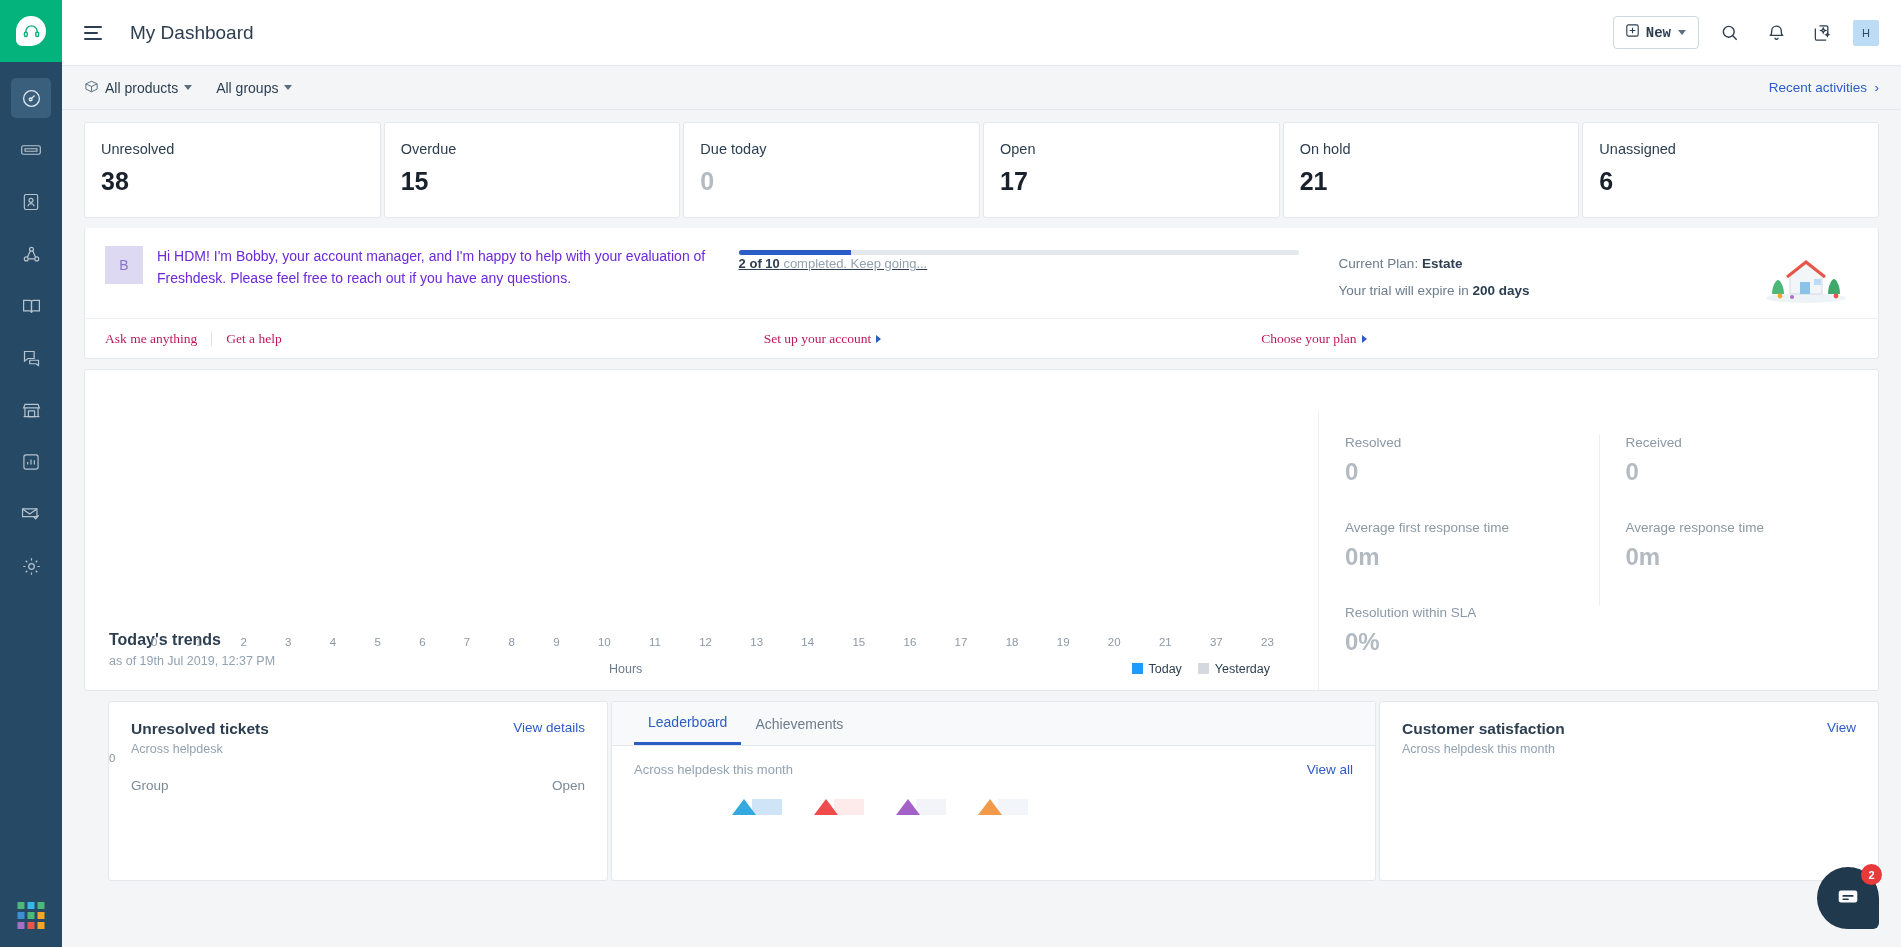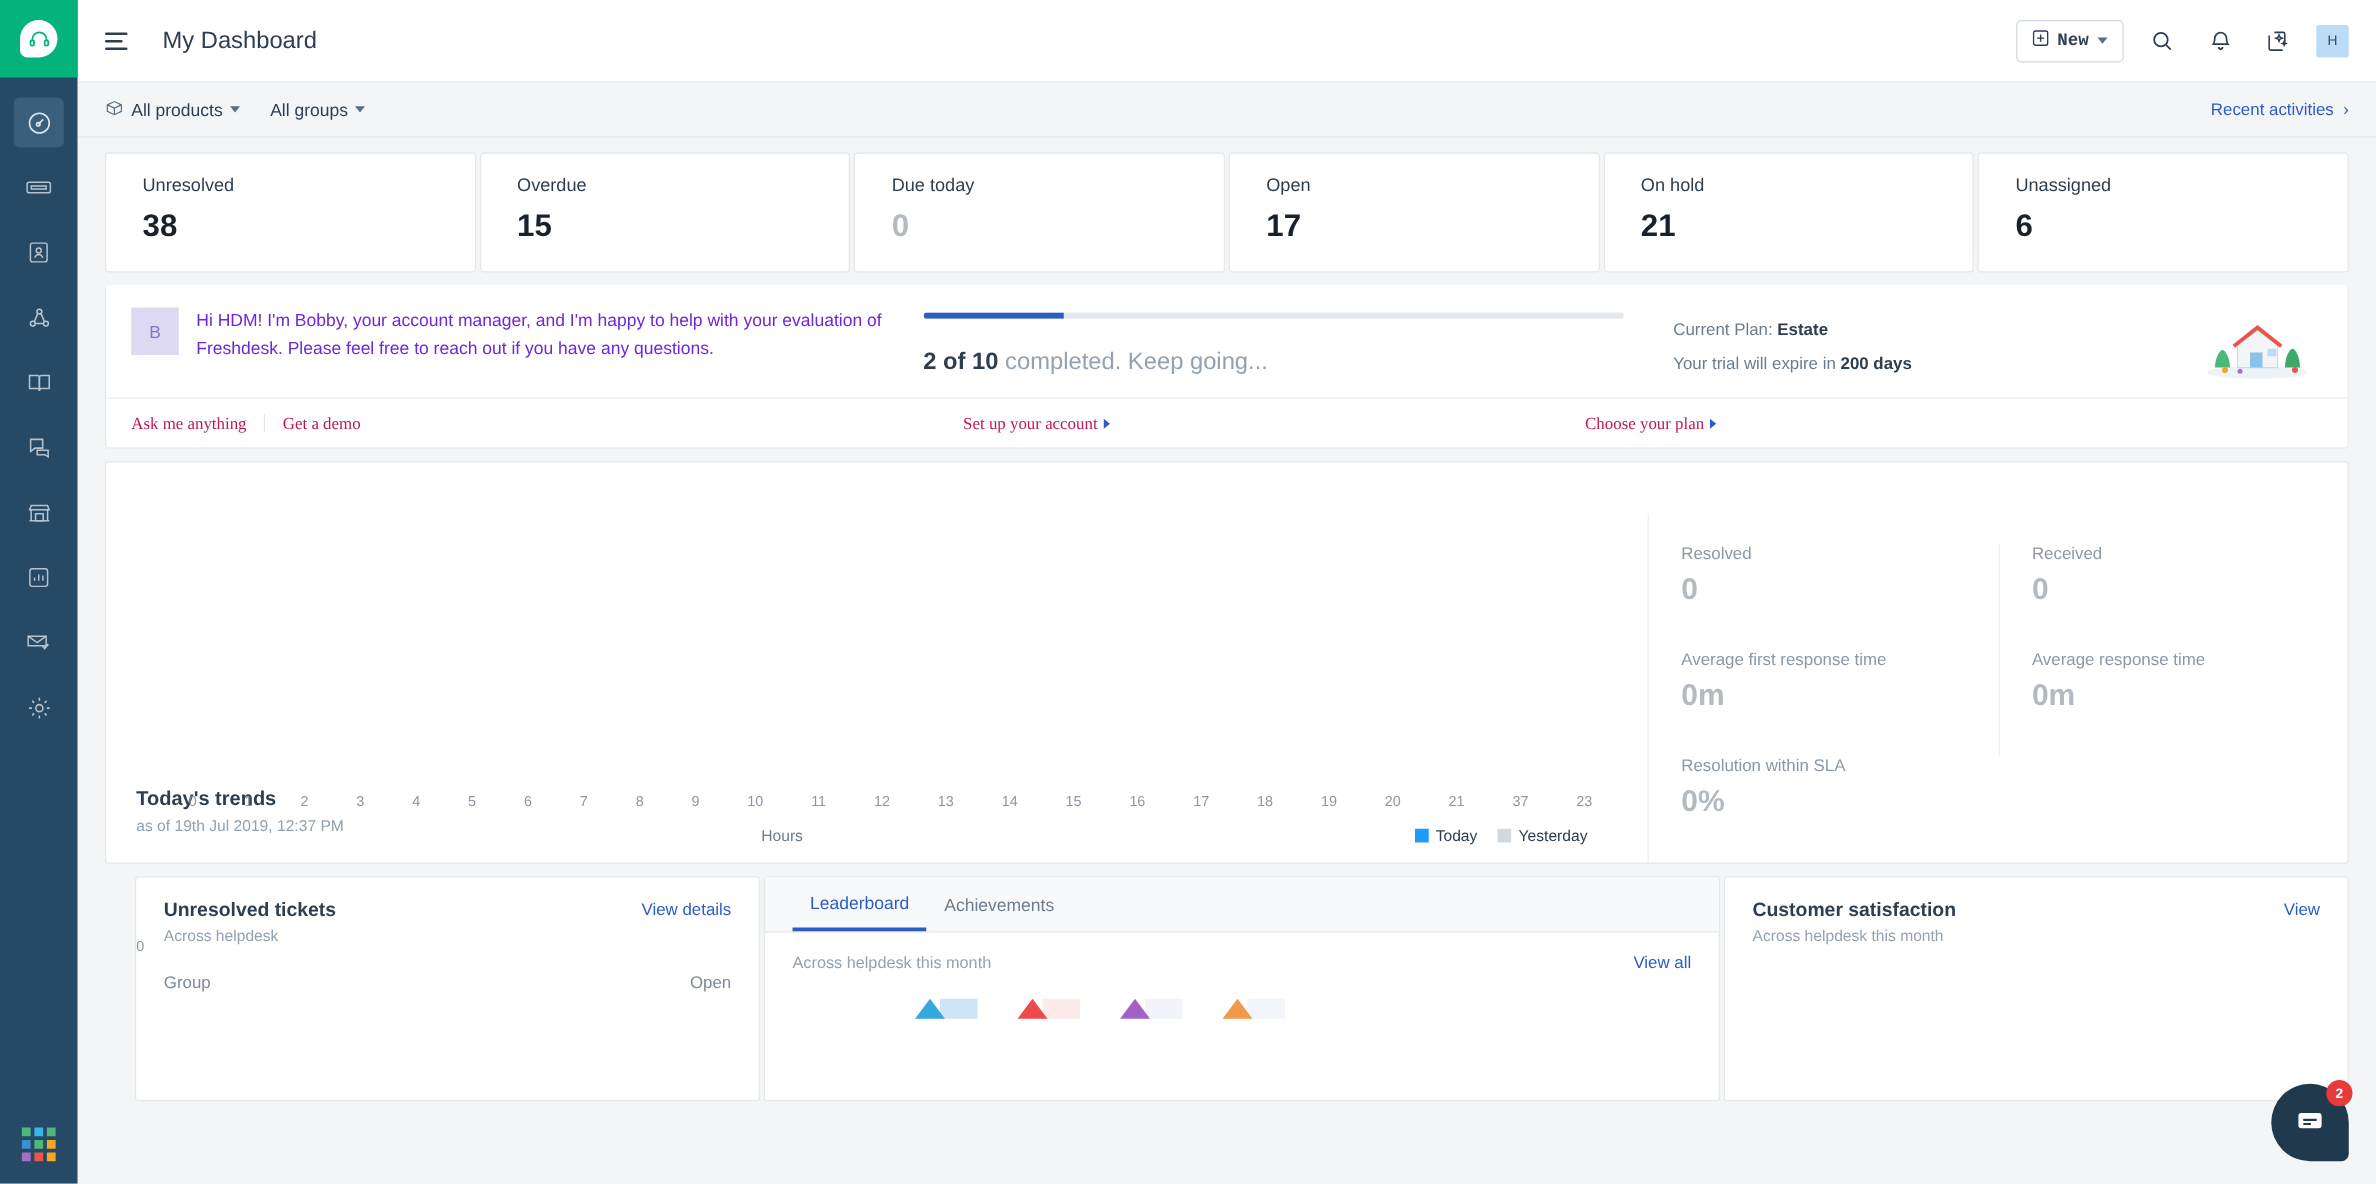--- a/index.html
+++ b/index.html
@@ -79,41 +79,41 @@
     border-right: 4px solid transparent; border-top: 5px solid #5c6e7f; display:inline-block; }
   .recent { margin-left: auto; font-size: 13.5px; color: #2c5cc5; cursor: pointer; }
 
   
   .body { flex: 1; overflow: hidden; padding: 12px 22px 0 22px; }
 
   
   .kpis { display: flex; gap: 3px; }
   .kpi {
     flex: 1; background: #fff; border: 1px solid #e4e7eb; border-radius: 3px;
-    height: 96px; padding: 18px 29px; cursor: pointer;
+    height: 96px; padding: 18px 16px; cursor: pointer;
   }
   .kpi-label { font-size: 14.5px; color: #2c3e50; margin-bottom: 10px; }
   .kpi-value { font-size: 25px; font-weight: 700; color: #18212c; }
   .kpi-value.zero { color: #b3bac1; }
 
   
   .banner { background: #fff; border: 1px solid #e4e7eb; border-top: none;
     margin-top: 10px; border-radius: 3px; }
   .banner-top { display: flex; padding: 18px 20px 14px 20px; }
   .banner-msg { display: flex; gap: 14px; width: 620px; }
   .bobby {
     width: 38px; height: 38px; background: #ded9f2; color: #8774c7;
     display: flex; align-items: center; justify-content: center;
     font-size: 14px; flex: 0 0 38px;
   }
   .banner-text { font-size: 14px; line-height: 1.55; color: #6d28d9; }
   .banner-progress { flex: 1; padding: 4px 40px 0 26px; }
   .pbar { height: 5px; background: #e4e7eb; border-radius: 3px; overflow: hidden; width: 560px; }
   .pbar-fill { height: 5px; background: #2c5cc5; }
-  .pbar-text { font-size: 19px; color: #2c3e50; margin-top: 24px; }
+  .pbar-text { font-size: 13px; color: #2c3e50; margin-top: 1px; text-decoration: underline; }
   .pbar-text .muted { color: #92a2b1; }
   .banner-plan { width: 430px; padding-top: 4px; font-size: 13.5px; color: #6b7c8d; line-height: 2; }
   .banner-plan b { color: #2c3e50; }
   .banner-art { width: 100px; display: flex; align-items: center; }
   .banner-links {
     display: flex; align-items: center; border-top: 1px solid #eceff1;
     padding: 0 20px; height: 40px; font-size: 13.5px;
   }
   .blink { color: #be185d; cursor: pointer; font-family: Liberation Serif, serif; }
   .bsep { width: 1px; height: 15px; background: #dfe3e8; margin: 0 14px; }
@@ -422,21 +422,21 @@
               <path d="M68 48c0-9 4-15 6-15s6 6 6 15z" fill="#3fa96c"></path>
               <circle cx="20" cy="50" r="2.4" fill="#f5a623"></circle>
               <circle cx="76" cy="50" r="2.4" fill="#e8564a"></circle>
               <circle cx="32" cy="51" r="2" fill="#a46fc4"></circle>
             </svg>
           </div>
         </div>
         <div class="banner-links">
           <span class="blink">Ask me anything</span>
           <span class="bsep"></span>
-          <span class="blink">Get a demo</span>
+          <span class="blink">Get a help</span>
           <span class="blink blink-setup">
             <span>Set up your account</span><span class="tri"></span>
           </span>
           <span class="blink blink-plan">
             <span>Choose your plan</span><span class="tri"></span>
           </span>
         </div>
       </section>
 
       <section class="trends">

